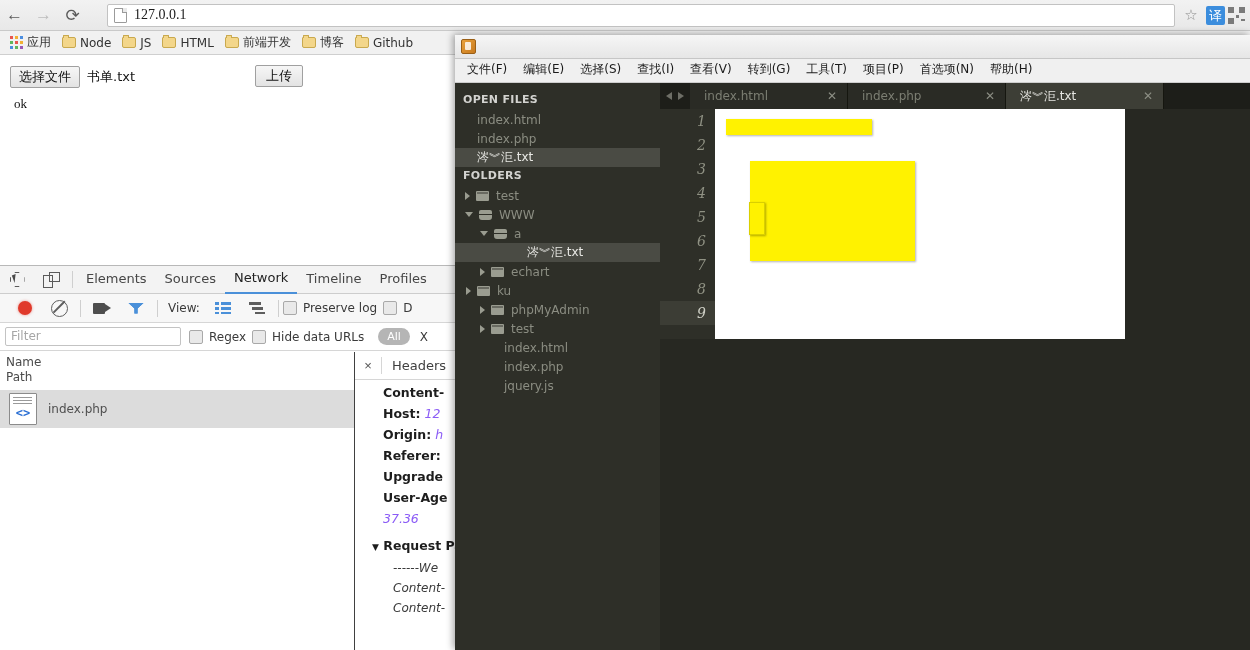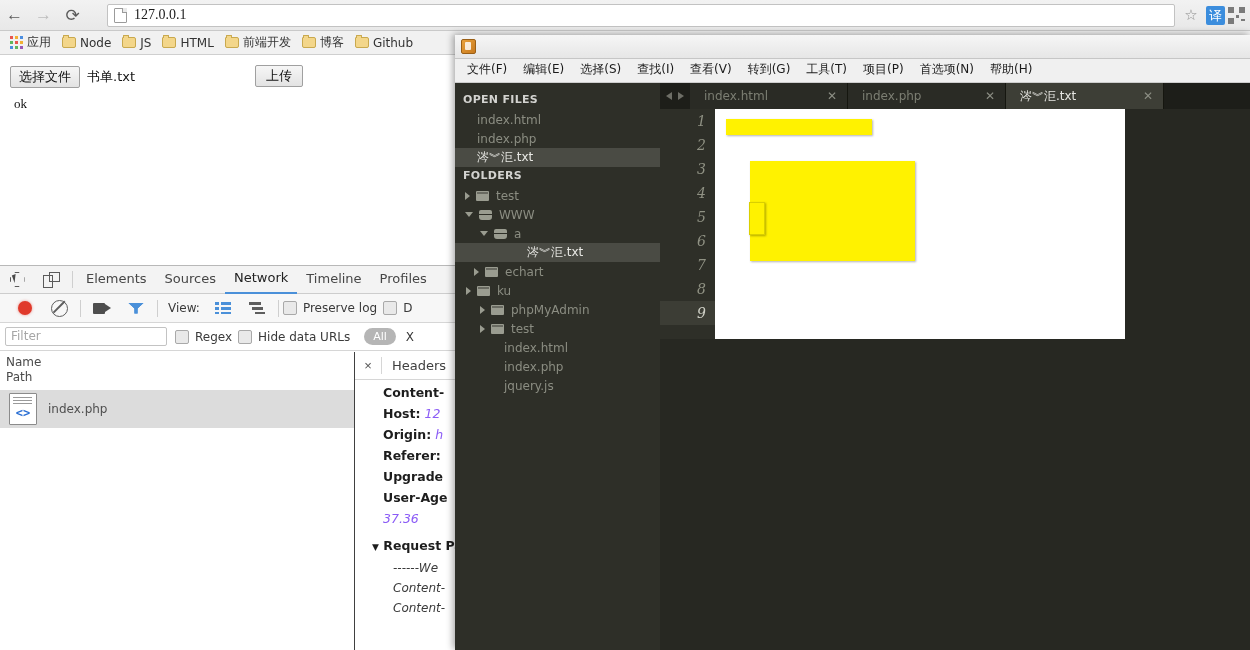--- a/index.html
+++ b/index.html
@@ -179,21 +179,21 @@
       linear-gradient(#5e5e5e,#5e5e5e) 6px 10px/10px 3px no-repeat;
   }
   .cb { width:12px;height:12px;border:1px solid #a9a9a9;background:#e9e9e9;border-radius:2px;
         display:inline-block; vertical-align:middle; }
 
   .dt-filterbar {
     height: 28px; background: #fff; border-bottom: 1px solid #d6d6d6;
     display:flex; align-items:center; padding-left: 5px; box-sizing:border-box;
   }
   .filter-input {
-    width: 162px; height: 19px; border: 1px solid #c3c3c3; border-radius: 2px;
+    width: 176px; height: 19px; border: 1px solid #c3c3c3; border-radius: 2px;
     font-size: 12px; color: #a6a6a6; padding-left: 5px; box-sizing:border-box;
     line-height: 17px; background:#fff;
     font-family:"DejaVu Sans","Liberation Sans",sans-serif;
   }
   .pill-all {
     background: #b5b5b5; color: #fff; font-size: 11px; border-radius: 10px;
     padding: 2px 9px; margin-left: 8px;
     font-family:"DejaVu Sans","Liberation Sans",sans-serif;
   }
 
@@ -550,21 +550,21 @@
           <span>WWW</span>
         </div>
         <div class="sb-row" style="padding-left:25px">
           <span class="arrow-d"></span>
           <span class="fld open"></span>
           <span>a</span>
         </div>
         <div class="sb-row selected" style="padding-left:72px">
           <span>涔︾洰.txt</span>
         </div>
-        <div class="sb-row" style="padding-left:19px">
+        <div class="sb-row" style="padding-left:25px">
           <span class="arrow-r"></span>
           <span class="fld closed"></span>
           <span>echart</span>
         </div>
         <div class="sb-row" style="padding-left:11px">
           <span class="arrow-r"></span>
           <span class="fld closed"></span>
           <span>ku</span>
         </div>
         <div class="sb-row" style="padding-left:25px">

